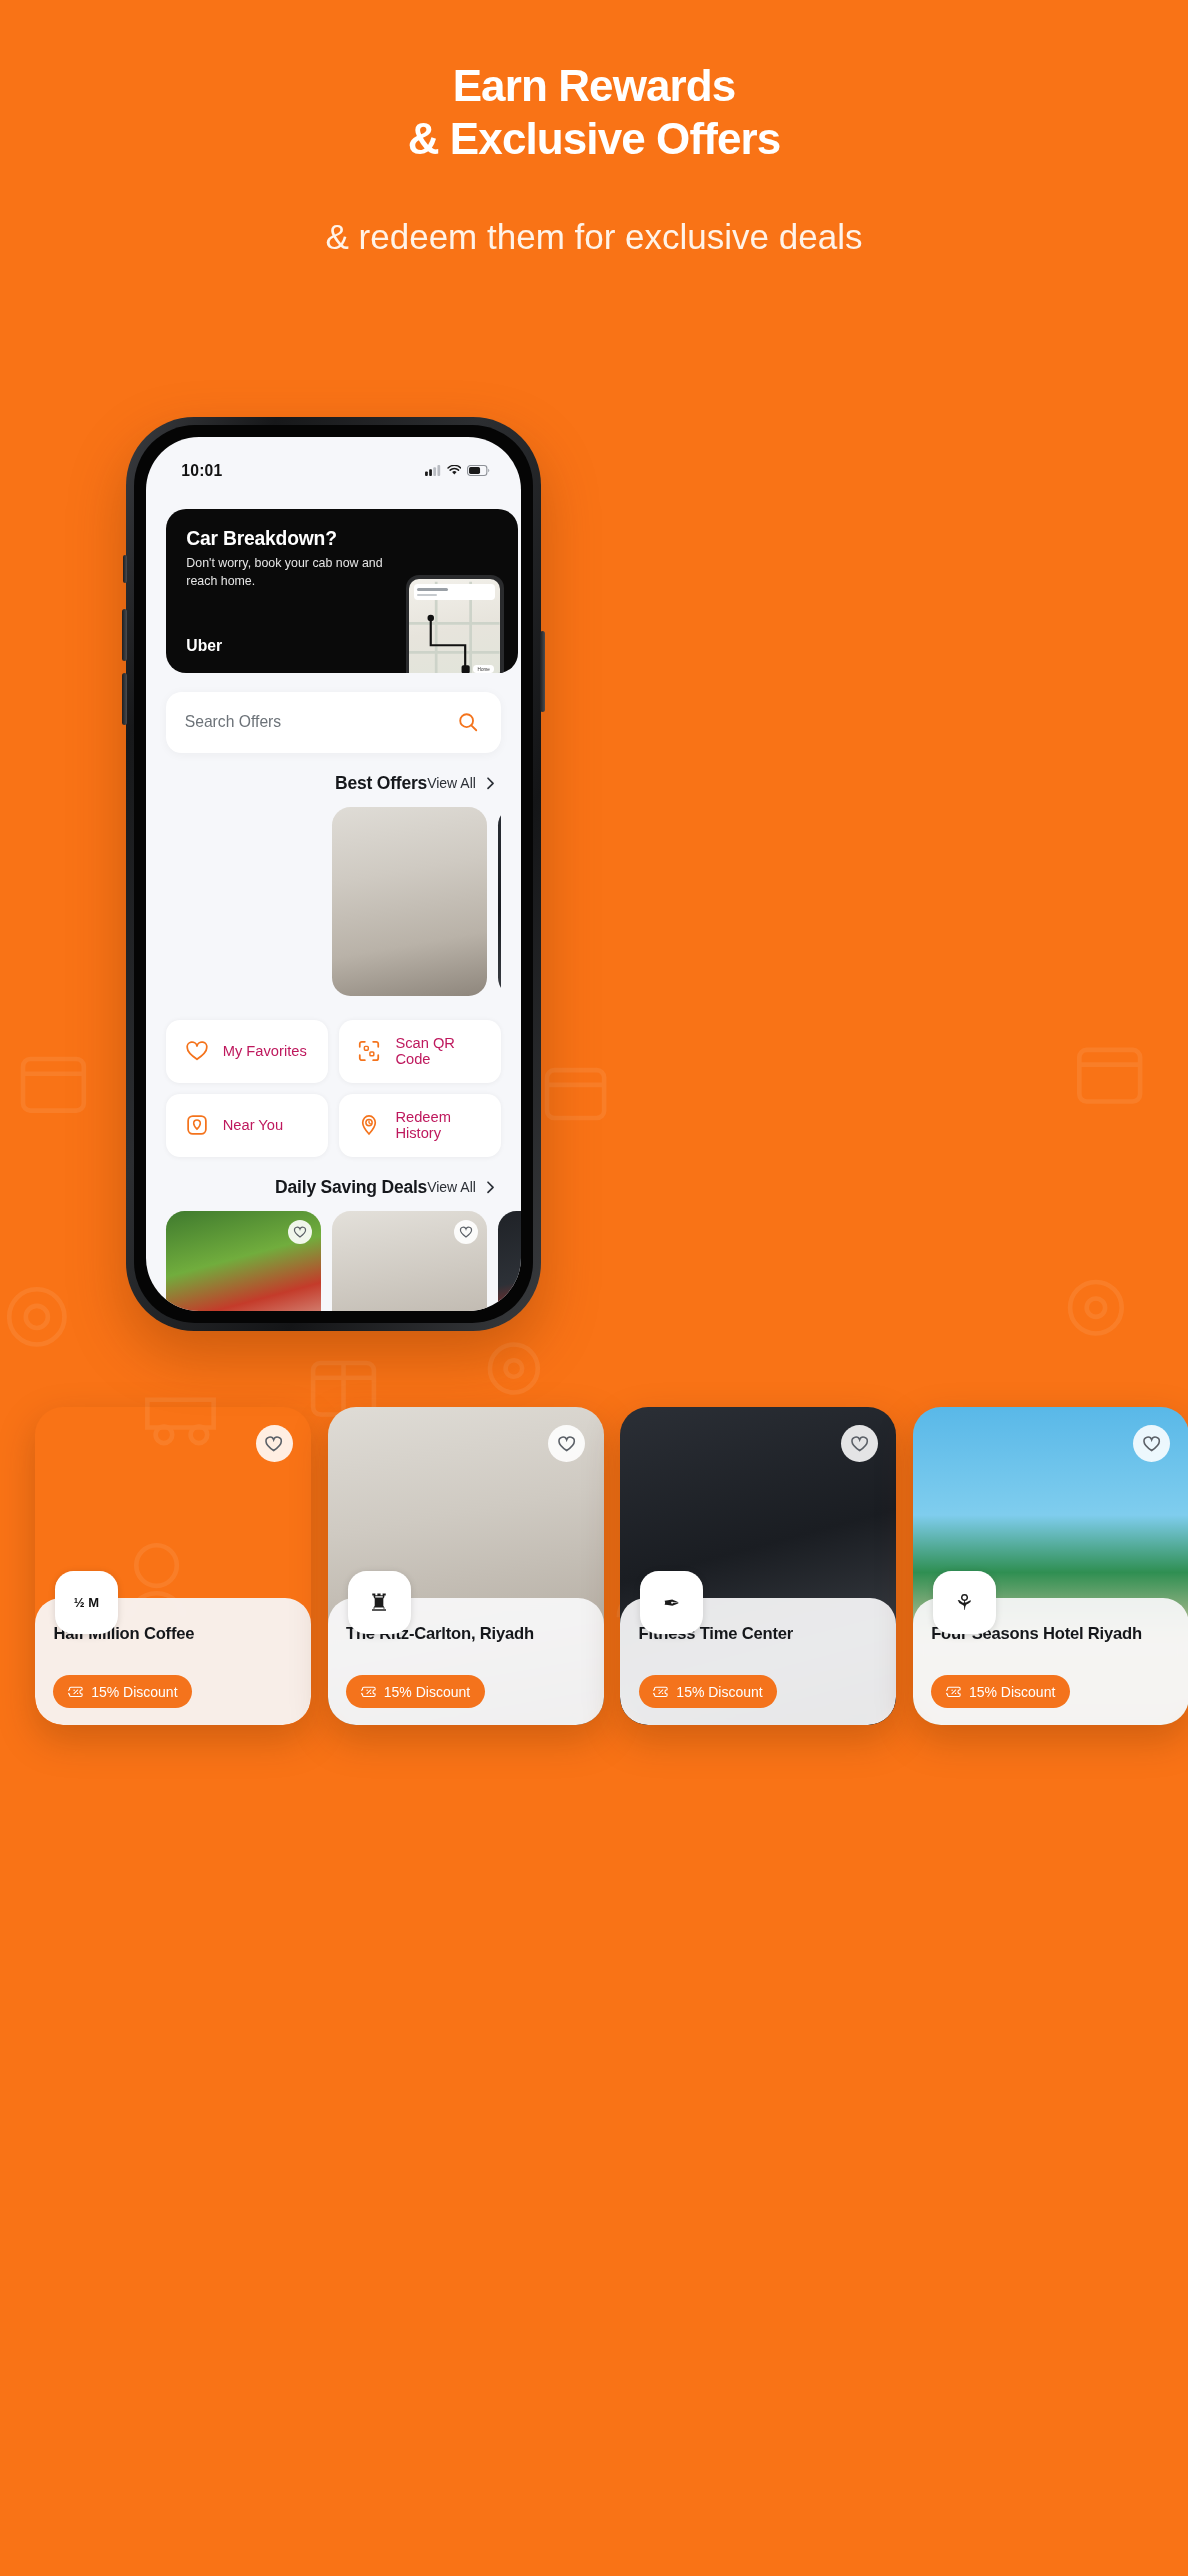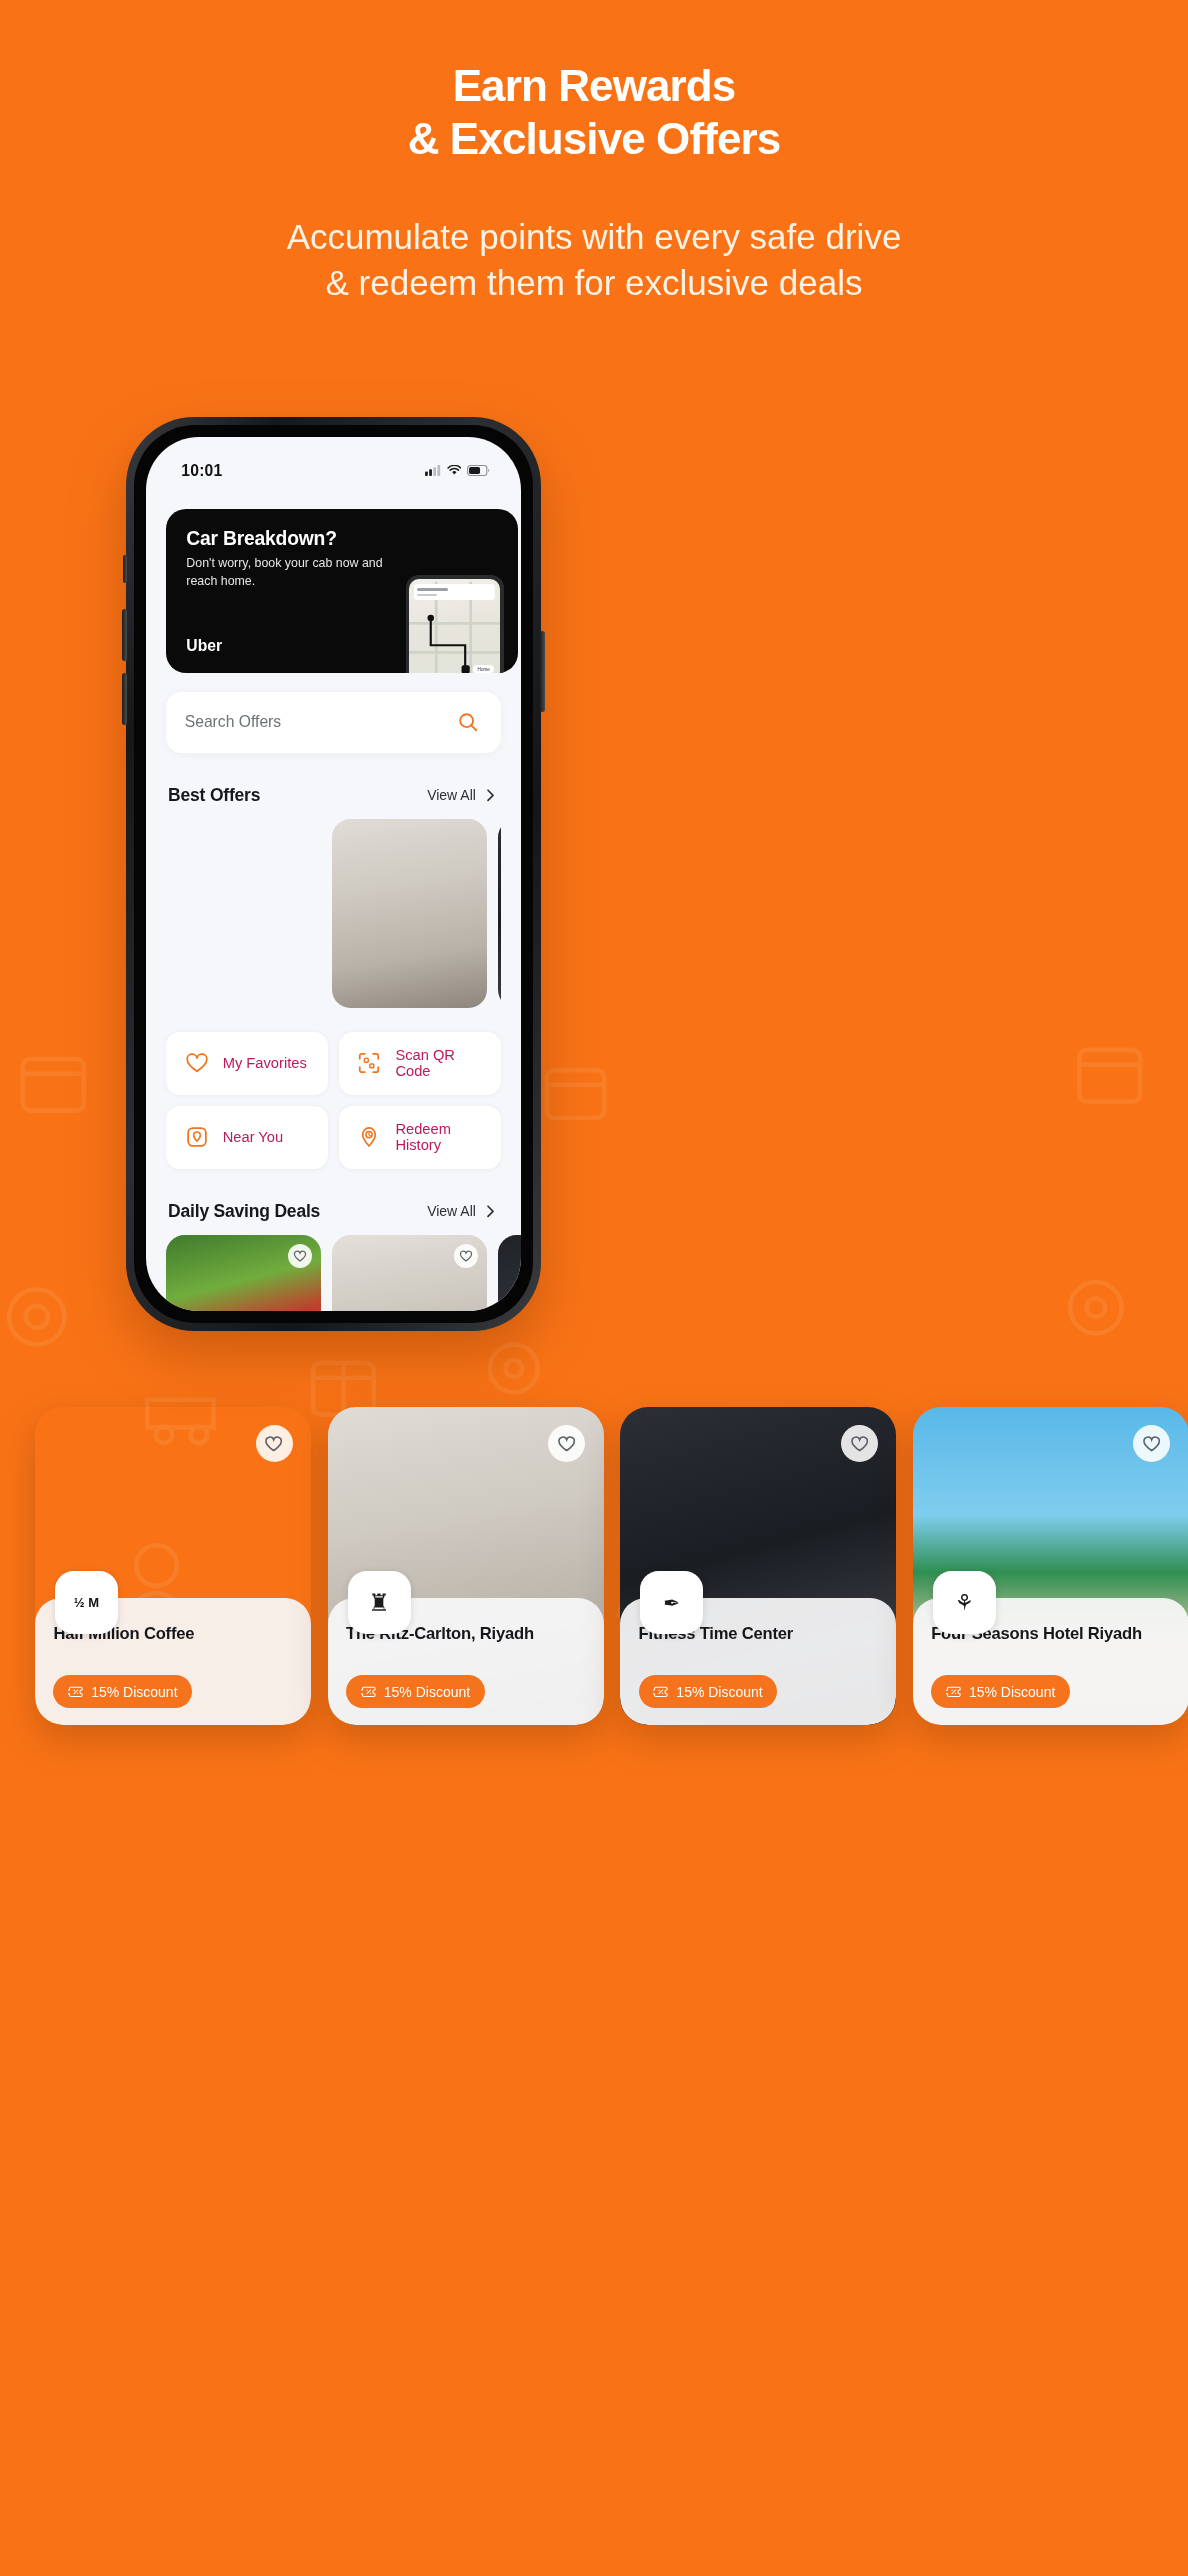--- a/index.html
+++ b/index.html
@@ -148,22 +148,22 @@
   #promo-map-line1 { position:absolute; left:2.8px; top:3.7px; width:31px; height:2.8px; background:#9aa0a6; border-radius:1.8px; }
   #promo-map-line2 { position:absolute; left:2.8px; top:9.2px; width:20px; height:2.8px; background:#c6cace; border-radius:1.8px; }
   #promo-home-chip {
     position:absolute; right:5.5px; bottom:20px;
     background:#fff; border-radius:3.7px; padding:1.8px 4.6px;
     font-size:4.6px; color:#333;
   }
 
   
   .section-head {
-    display:flex; align-items:center; justify-content:space-between;
-    margin-top:32px; padding:0 1.8px;
+    display:flex; align-items:center; justify-content:flex-end;
+    margin-top:20px; padding:0 1.8px;
   }
   .section-title { font-size:17.5px; font-weight:bold; color:#16181C; letter-spacing:-0.2px; }
   .view-all-wrap { display:flex; align-items:center; gap:6.4px; }
   .view-all-text { font-size:14px; color:#2B2F36; }
 
   
   #offers-rail-inner {
     margin-top:13px; height:193px;
     display:flex; gap:11px; overflow:hidden;
   }
@@ -282,21 +282,20 @@
     <circle cx="1216" cy="1694" r="22"></circle>
       <path d="M1186 1752 a30 30 0 0 1 60 0"></path>
   </g>
 </svg>
 
 <div id="headline-block">
   <span class="hl-line">Earn Rewards</span>
   <span class="hl-line">&amp; Exclusive Offers</span>
 </div>
 <div id="subtitle-block">
-  <span class="sub-line">Accumulate points with every safe drive</span>
   <span class="sub-line">&amp; redeem them for exclusive deals</span>
 </div>
 
 <div id="phone-frame">
   <div class="side-btn" id="btn-silent"></div>
   <div class="side-btn" id="btn-volup"></div>
   <div class="side-btn" id="btn-voldn"></div>
   <div class="side-btn" id="btn-power"></div>
 
   <div id="phone-bezel">

